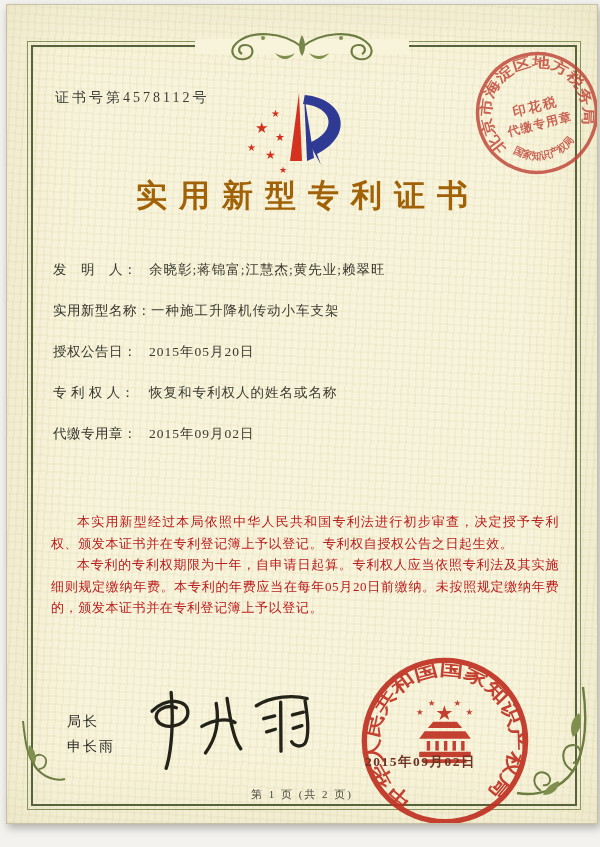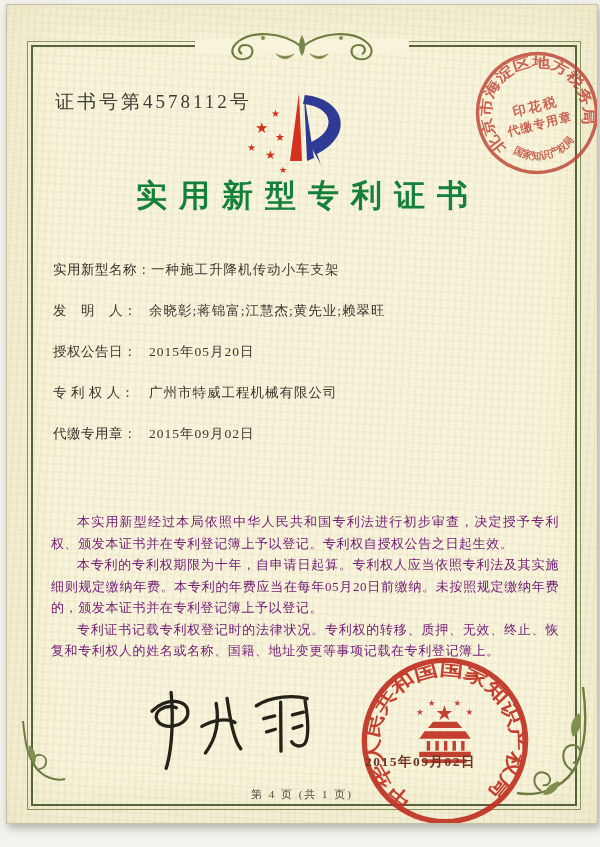--- a/index.html
+++ b/index.html
@@ -27,38 +27,38 @@
     border:2px solid #55643a;
     outline:1px solid #87945c;
     outline-offset:3px;
   }
   .ornament-top{position:absolute;top:24px;left:50%;margin-left:-135px;width:270px;height:36px;}
   .corner-br{position:absolute;right:6px;bottom:22px;width:84px;height:118px;}
   .corner-bl{position:absolute;left:12px;bottom:40px;width:48px;height:64px;}
 
   .cert-no{
     position:absolute;left:48px;top:84px;
-    font-size:19px;letter-spacing:3px;color:#3c3c34;text-align:center;
+    font-size:14px;letter-spacing:3px;color:#3c3c34;text-align:center;
   }
   .tax-stamp{position:absolute;left:464px;top:42px;width:132px;height:132px;opacity:.82;transform:rotate(-14deg);}
   .logo{position:absolute;left:234px;top:80px;width:118px;height:106px;}
 
   .title{
     position:absolute;left:0;top:170px;width:100%;text-align:center;
-    font-size:31px;font-weight:700;letter-spacing:12px;text-indent:12px;color:#15803d;
+    font-size:31px;font-weight:700;letter-spacing:12px;text-indent:12px;color:#a16207;
   }
 
   .fields{position:absolute;left:46px;top:256px;right:40px;}
   .field-row{display:flex;align-items:baseline;font-size:13.5px;color:#36352d;margin-bottom:23px;}
   .field-label{white-space:pre;min-width:96px;letter-spacing:.5px;}
   .field-value{letter-spacing:1px;color:#3a392f;}
 
   .paras{
     position:absolute;left:44px;right:38px;top:506px;
-    font-size:13px;line-height:21.5px;color:#701a75;text-align:justify;letter-spacing:.6px;
+    font-size:13px;line-height:21.5px;color:#b91c1c;text-align:justify;letter-spacing:.6px;
   }
   .paras p{margin:0;text-indent:2em;}
 
   .signer{position:absolute;left:60px;top:704px;font-size:14px;color:#2e2d26;line-height:25px;letter-spacing:2px;}
   .autograph{position:absolute;left:126px;top:676px;width:200px;height:92px;transform:rotate(-3deg);}
 
   .seal{position:absolute;left:352px;top:650px;width:172px;height:172px;opacity:.92;}
   .seal-date{
     position:absolute;left:358px;top:748px;width:170px;
     font-size:13.5px;letter-spacing:1.5px;color:#6e3323;font-weight:700;
@@ -130,47 +130,50 @@
         <text x="6" y="66" font-size="10">★</text>
         <text x="24" y="74" font-size="12">★</text>
         <text x="38" y="88" font-size="9">★</text>
       </g>
     </svg>
 
     <div class="title">实用新型专利证书</div>
 
     <div class="fields">
       <div class="field-row">
+        <span class="field-label">发　明　人：</span>
+        <span class="field-value">余晓彰;蒋锦富;江慧杰;黄先业;赖翠旺</span>
+      </div>
+      <div class="field-row">
         <span class="field-label">实用新型名称：</span>
         <span class="field-value">一种施工升降机传动小车支架</span>
       </div>
       <div class="field-row">
-        <span class="field-label">发　明　人：</span>
-        <span class="field-value">余晓彰;蒋锦富;江慧杰;黄先业;赖翠旺</span>
-      </div>
-      <div class="field-row">
         <span class="field-label">授权公告日：</span>
         <span class="field-value">2015年05月20日</span>
       </div>
       <div class="field-row">
         <span class="field-label">专 利 权 人：</span>
-        <span class="field-value">广州市特威工程机械有限公司</span>
+        <span class="field-value">恢复和专利权人的姓名或名称</span>
       </div>
       <div class="field-row">
         <span class="field-label">代缴专用章：</span>
         <span class="field-value">2015年09月02日</span>
       </div>
     </div>
 
     <div class="paras">
       <p>本实用新型经过本局依照中华人民共和国专利法进行初步审查，决定授予专利权、颁发本证书并在专利登记簿上予以登记。专利权自授权公告之日起生效。</p>
       <p>本专利的专利权期限为十年，自申请日起算。专利权人应当依照专利法及其实施细则规定缴纳年费。本专利的年费应当在每年05月20日前缴纳。未按照规定缴纳年费的，颁发本证书并在专利登记簿上予以登记。</p>
-      <p>专利证书记载专利权登记时的法律状况。专利权的转移、质押、无效、终止、恢复和专利权人的姓名或名称、国籍、地址变更等事项记载在专利登记簿上。</p>
     </div>
 
+    <div class="signer">
+      <div>局长</div>
+      <div>申长雨</div>
+    </div>
 
     <svg class="autograph" viewBox="0 0 180 80">
       <g stroke="#23231a" stroke-width="3" stroke-linecap="round" fill="none">
         <path d="M18,22 C30,10 52,12 50,26 C48,38 26,40 22,30 C19,22 30,16 40,20"></path>
         <path d="M36,6 C37,30 34,58 28,74"></path>
         <path d="M76,18 C78,34 74,50 64,62"></path>
         <path d="M62,38 C74,32 86,32 92,36"></path>
         <path d="M86,14 C88,34 90,52 96,60"></path>
         <path d="M112,22 C126,14 146,14 158,18"></path>
         <path d="M134,20 L132,64"></path>
@@ -204,15 +207,15 @@
         <rect x="71" y="80" width="3.2" height="9"></rect>
         <rect x="79" y="80" width="3.2" height="9"></rect>
         <rect x="87" y="80" width="3.2" height="9"></rect>
         <rect x="95" y="80" width="3.2" height="9"></rect>
         <rect x="56" y="90" width="48" height="5"></rect>
         <rect x="60" y="97" width="40" height="3.5"></rect>
       </g>
     </svg>
     <div class="seal-date">2015年09月02日</div>
 
-    <div class="footer">第 4 页 (共 1 页)</div>
+    <div class="footer">第 1 页 (共 2 页)</div>
   </div>
 </div>
 
 </body></html>

